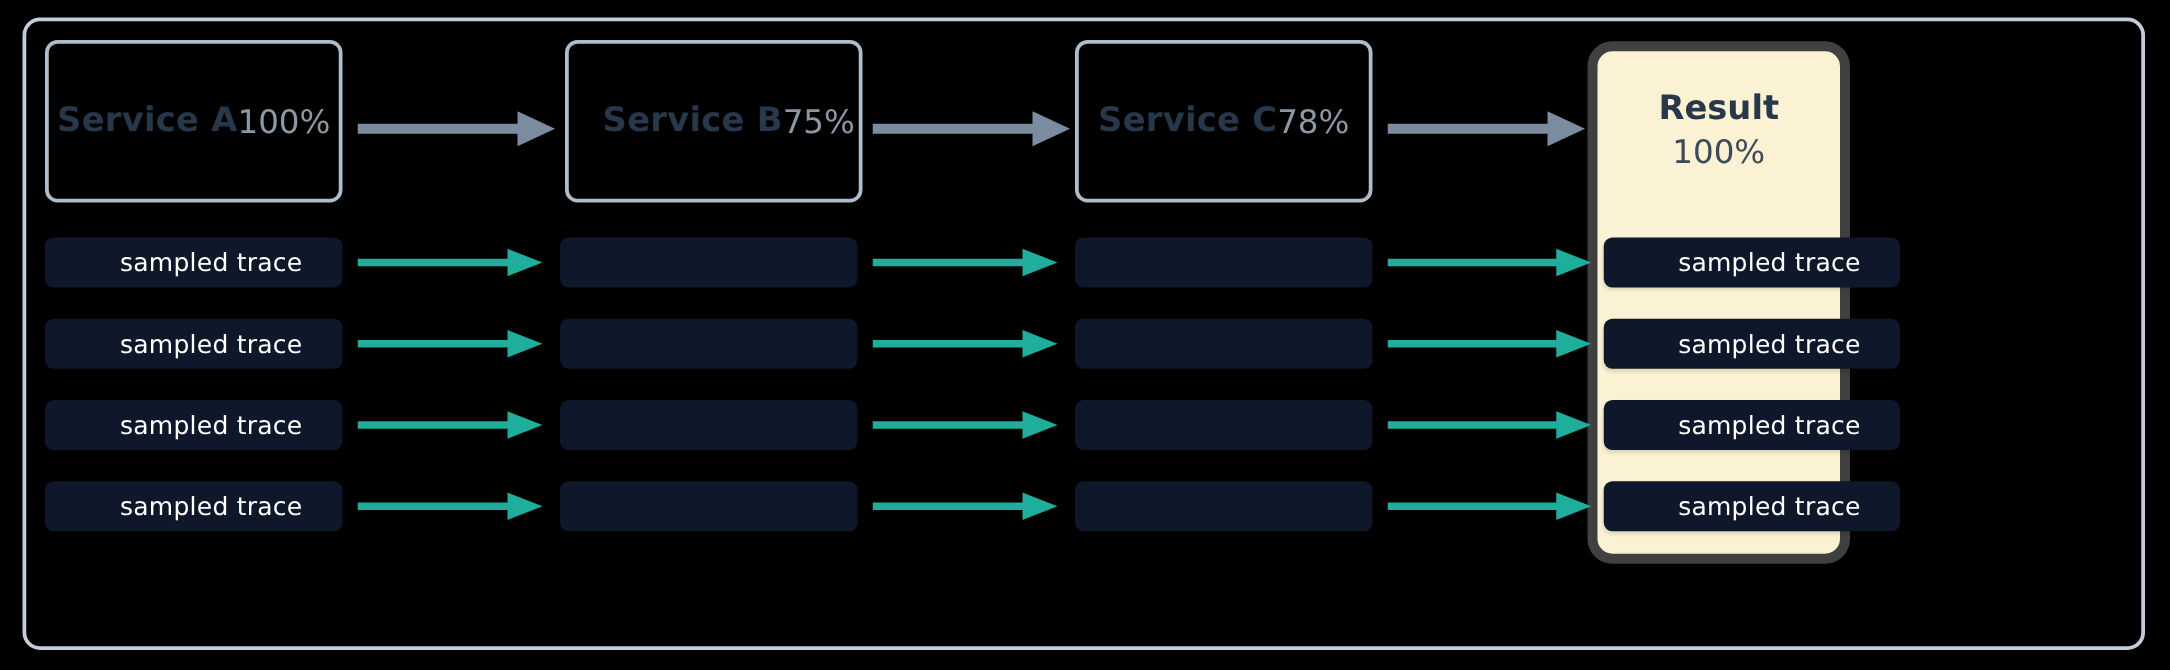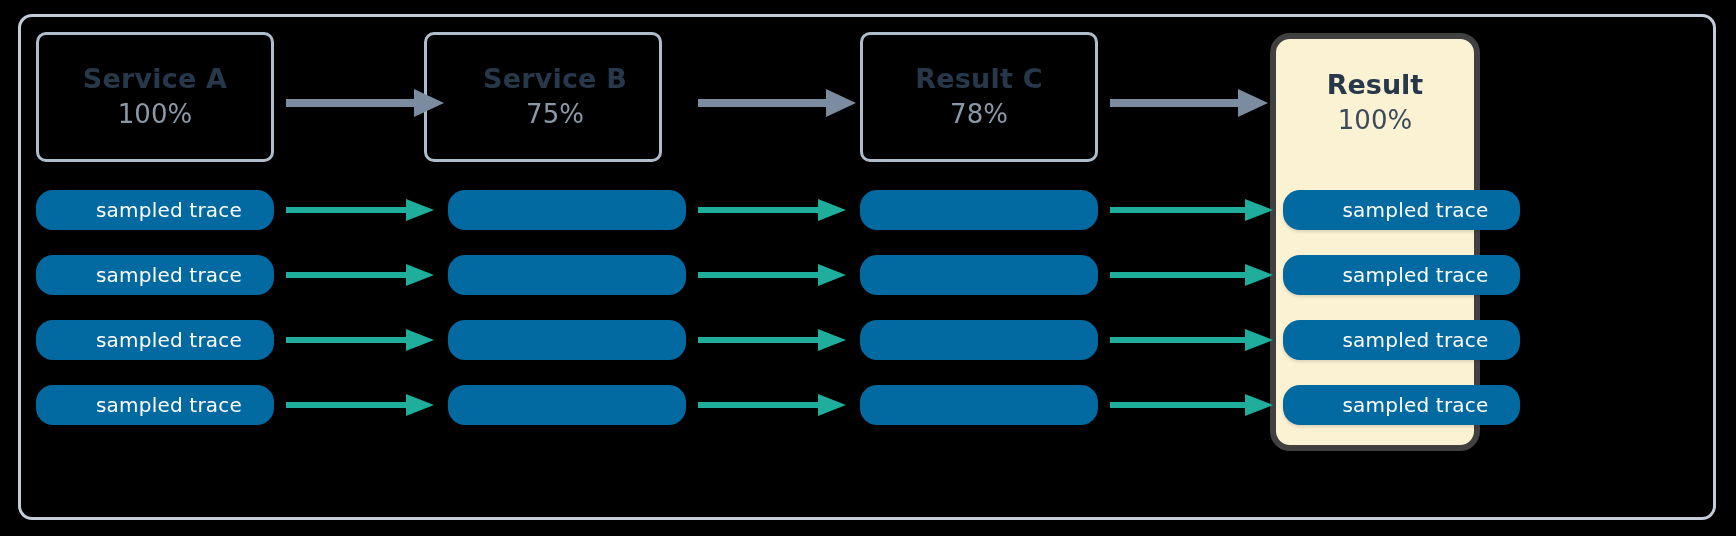--- a/index.html
+++ b/index.html
@@ -39,52 +39,52 @@
   .service-box {
     position: absolute;
     top: 32px;
     width: 238px;
     height: 130px;
     box-sizing: border-box;
     border: 3px solid #aebdcc;
     border-radius: 10px;
     background: transparent;
     display: flex;
-    flex-direction: column;
+    flex-direction: row;
     align-items: center;
     justify-content: center;
   }
   .service-title {
     font-size: 27px;
     font-weight: bold;
     color: #27384a;
     line-height: 1.15;
     letter-spacing: 0.2px;
   }
   .service-pct {
     font-size: 26px;
     font-weight: normal;
     color: #8b98a5;
     line-height: 1.3;
     margin-top: 4px;
   }
 
   .col-a { left: 36px; }
-  .col-b { left: 424px; padding-left: 24px; }
+  .col-b { left: 452px; padding-left: 24px; }
   .col-c { left: 860px; }
 
   
   .result-panel {
     position: absolute;
     left: 1270px;
     top: 33px;
     width: 210px;
     height: 418px;
     box-sizing: border-box;
-    border: 6px solid #404040;
+    border: 8px solid #404040;
     border-radius: 20px;
     background: #fbf2d3;
     box-shadow: 3px 4px 7px rgba(0,0,0,0.30);
   }
   .result-head {
     position: absolute;
     left: 0;
     top: 0;
     width: 100%;
     height: 128px;
@@ -103,22 +103,22 @@
     font-size: 26px;
     color: #3c4a5a;
     line-height: 1.3;
     margin-top: 4px;
   }
 
   
   .trace-bar {
     position: absolute;
     height: 40px;
-    border-radius: 17px;
-    background: #0369a1;
+    border-radius: 7px;
+    background: #0f172a;
     display: flex;
     align-items: center;
     justify-content: center;
     box-sizing: border-box;
     padding-left: 28px;
   }
   .trace-bar.plain { }
   .trace-label {
     color: #ffffff;
     font-size: 20px;
@@ -149,21 +149,21 @@
     <div class="service-title">Service A</div>
     <div class="service-pct">100%</div>
   </div>
 
   <div class="service-box col-b">
     <div class="service-title">Service B</div>
     <div class="service-pct">75%</div>
   </div>
 
   <div class="service-box col-c">
-    <div class="service-title">Result C</div>
+    <div class="service-title">Service C</div>
     <div class="service-pct">78%</div>
   </div>
 
   <div class="result-panel">
     <div class="result-head">
       <div class="result-title">Result</div>
       <div class="result-pct">100%</div>
     </div>
   </div>
 

